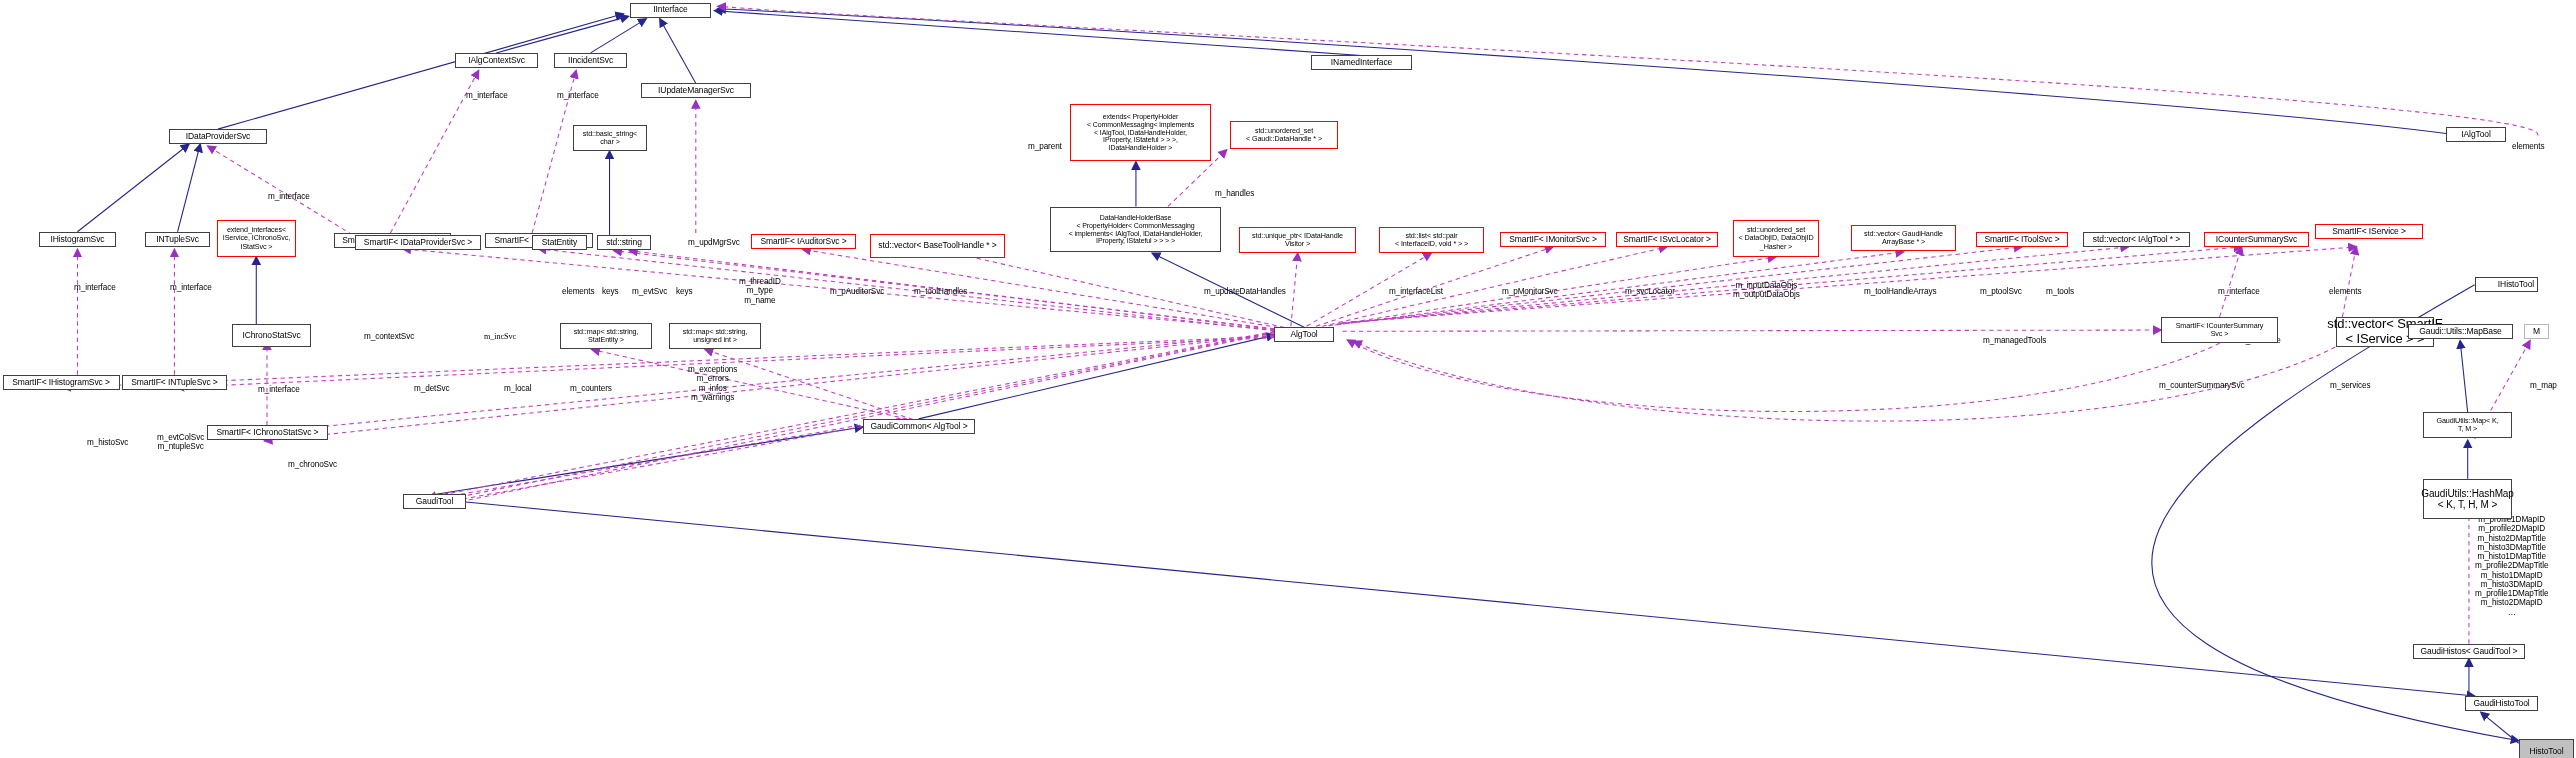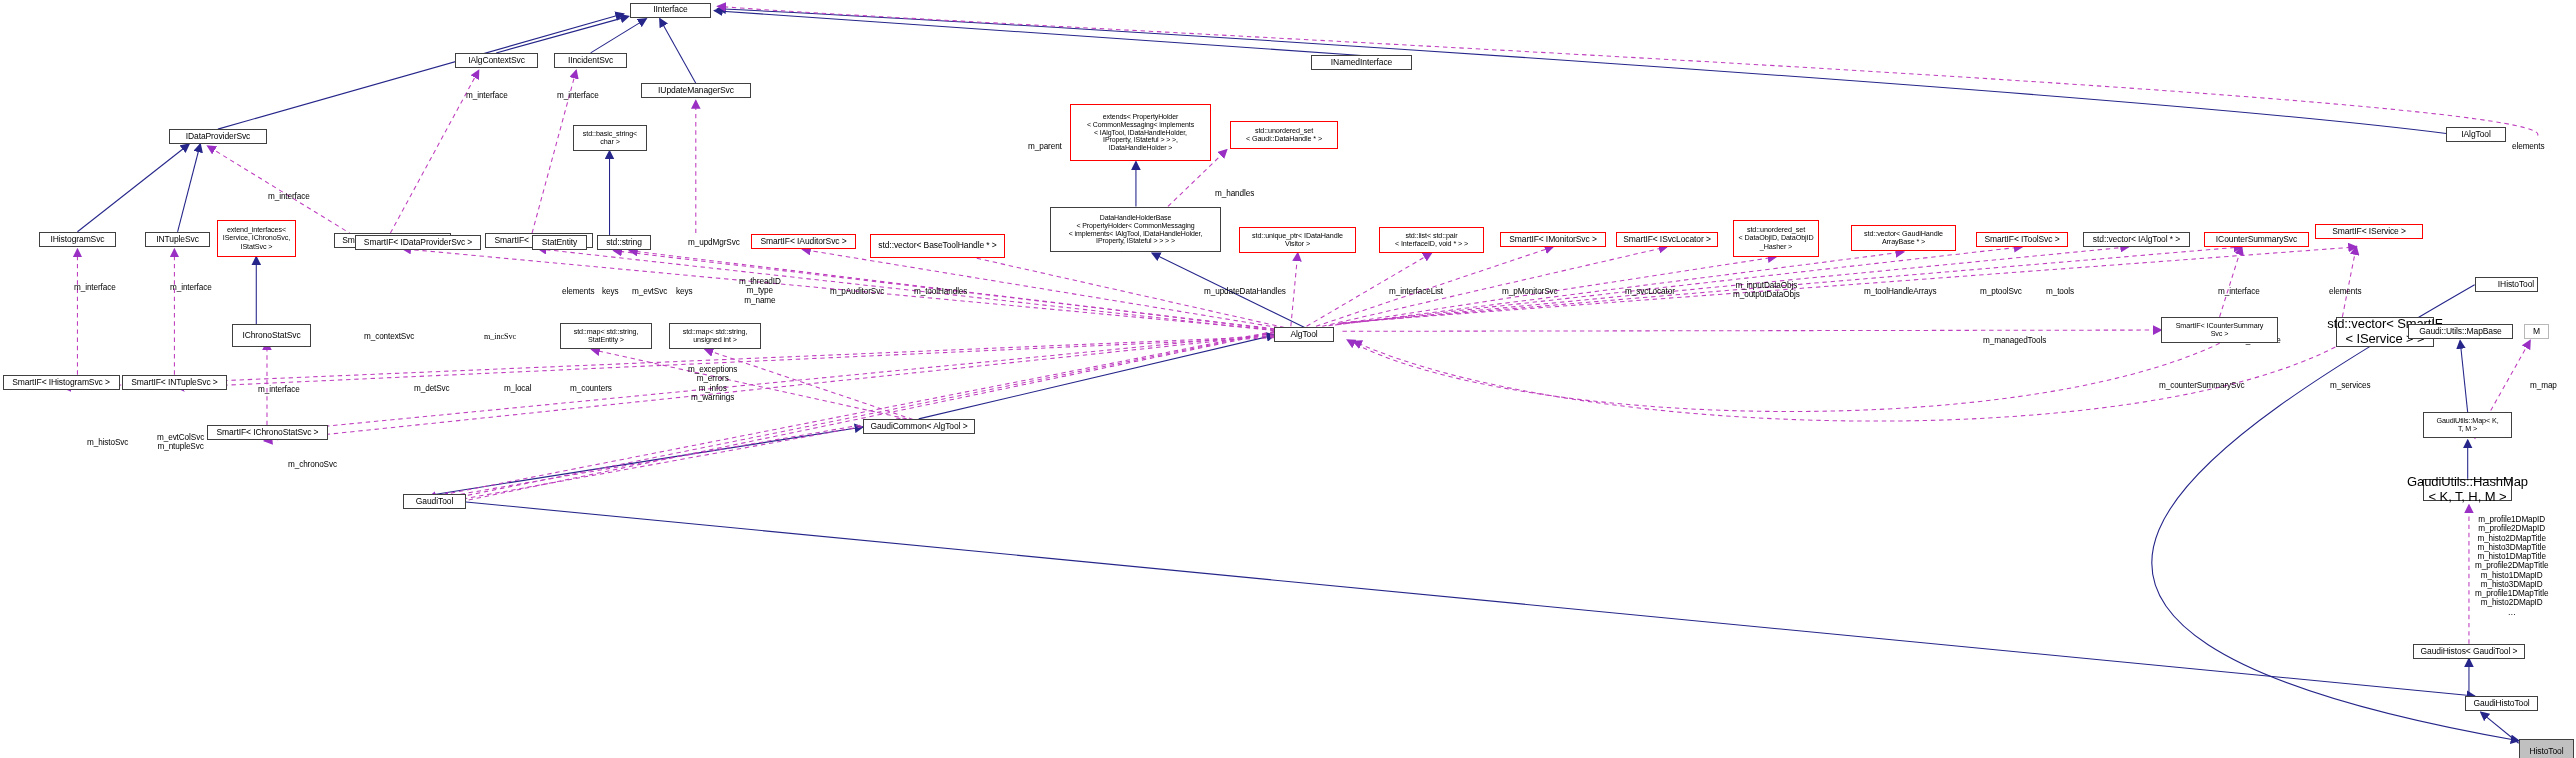--- a/index.html
+++ b/index.html
@@ -185,21 +185,21 @@
       <div class="node" style="left: 2296px; top: 317px; width: 98px; height: 30px; font-size: 13px; margin-left: 40px;">std::vector&lt; SmartIF
 &lt; IService &gt; &gt;</div>
       <div class="node" style="left: 2408px; top: 324px; width: 105px; height: 15px;">Gaudi::Utils::MapBase</div>
       <div class="node faint" style="left: 2524px; top: 324px; width: 25px; height: 15px;">M</div>
       <div class="node" style="left: 2.5px; top: 375px; width: 117px; height: 15px;">SmartIF&lt; IHistogramSvc &gt;</div>
       <div class="node" style="left: 122px; top: 375px; width: 105px; height: 15px;">SmartIF&lt; INTupleSvc &gt;</div>
       <div class="node" style="left: 207px; top: 425px; width: 121px; height: 15px;">SmartIF&lt; IChronoStatSvc &gt;</div>
       <div class="node" style="left: 2423px; top: 412px; width: 89px; height: 26.4px; font-size: 7.2px;">GaudiUtils::Map&lt; K,
 T, M &gt;</div>
       <div class="node" style="left: 863px; top: 419px; width: 112px; height: 15px;">GaudiCommon&lt; AlgTool &gt;</div>
-      <div class="node" style="left: 2423px; top: 479px; width: 89px; height: 22px; font-size: 13px;">GaudiUtils::HashMap
+      <div class="node" style="left: 2423px; top: 479px; width: 89px; height: 40px; font-size: 10px;">GaudiUtils::HashMap
 &lt; K, T, H, M &gt;</div>
       <div class="node" style="left: 403px; top: 494px; width: 63px; height: 15px;">GaudiTool</div>
       <div class="node" style="left: 2413px; top: 644px; width: 112px; height: 15px;">GaudiHistos&lt; GaudiTool &gt;</div>
       <div class="node" style="left: 2465px; top: 696px; width: 73px; height: 15px;">GaudiHistoTool</div>
       <div class="node grey" style="left: 2519px; top: 739px; width: 55px; height: 25px;">HistoTool</div>
     </div>
   <div id="labels-layer">
       <div class="lbl" style="left: 466px; top: 91px;">m_interface</div>
       <div class="lbl" style="left: 557px; top: 91px;">m_interface</div>
       <div class="lbl" style="left: 1028px; top: 142px;">m_parent</div>

